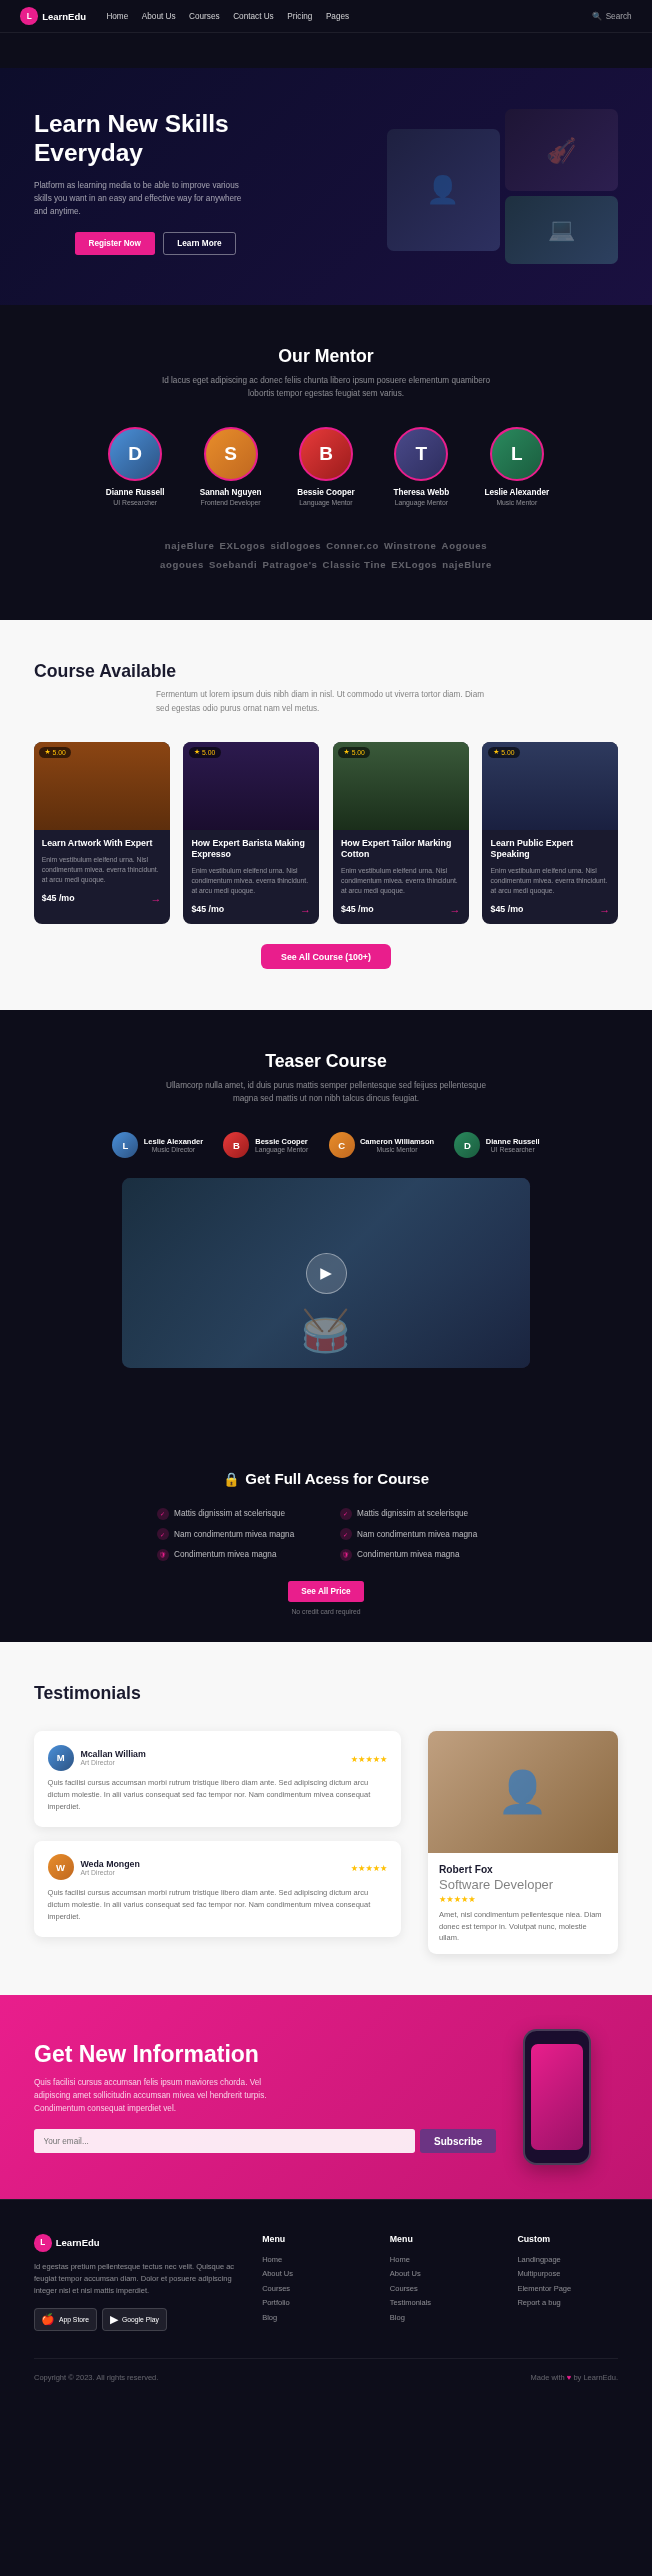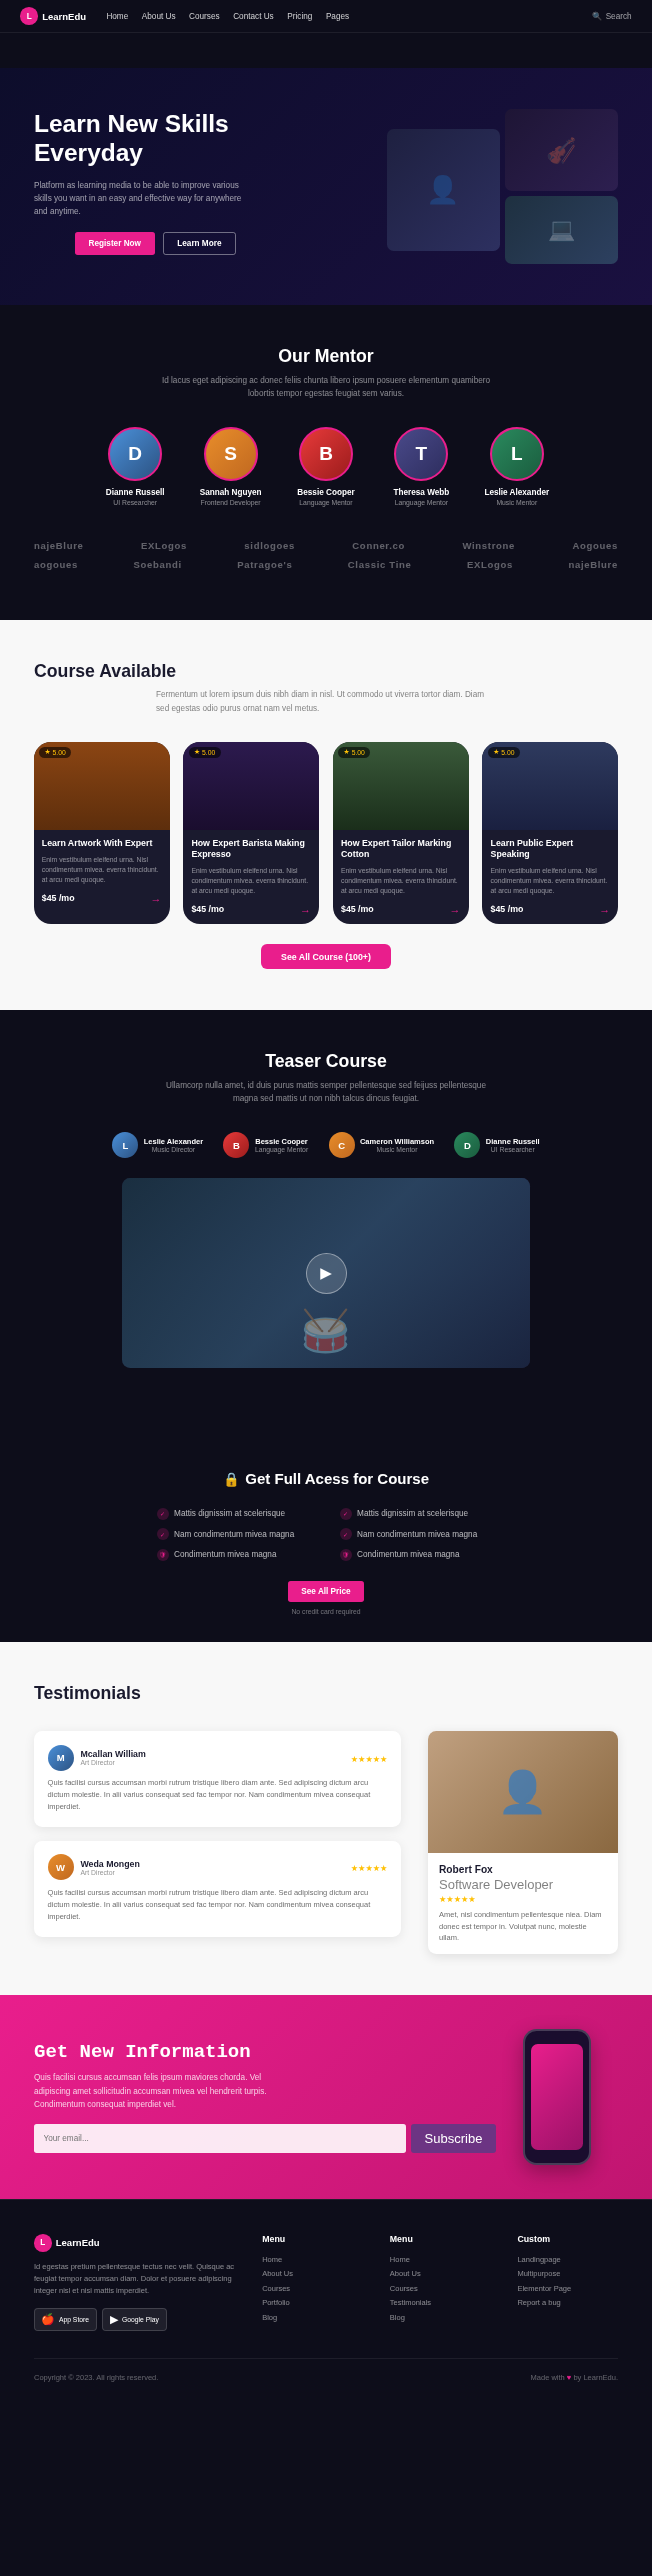--- a/index.html
+++ b/index.html
@@ -105,41 +105,41 @@
     
     .av1 { background: linear-gradient(135deg, #4a90d9, #2c5282); }
     .av2 { background: linear-gradient(135deg, #e88d2a, #c06820); }
     .av3 { background: linear-gradient(135deg, #e83a3a, #9b1c1c); }
     .av4 { background: linear-gradient(135deg, #4a4a8a, #2d2d5e); }
     .av5 { background: linear-gradient(135deg, #2a8a5e, #1a5c3e); }
 
     
     .brands-row {
       display: flex;
-      justify-content: space-between;
+      justify-content: center;
       align-items: center;
       gap: 5px;
       flex-wrap: wrap;
       margin-bottom: 8.2px;
     }
     .brand-logo { font-size: 9.5px; color: rgba(255,255,255,0.35); font-weight: 600; letter-spacing: 0.7px; }
 
     
     .course-section {
       background: #f8f8f8;
       padding: 41px 34px;
       color: #1a1a2e;
     }
     .course-section .section-title { color: #1a1a2e; }
     .course-section .section-subtitle { color: rgba(0,0,0,0.5); }
 
     .courses-grid { display: flex; gap: 13.6px; margin-bottom: 20.4px; justify-content: center; }
     .course-card {
       background: #1a1a2e;
-      border-radius: 17px;
+      border-radius: 8px;
       overflow: hidden;
       width: 136px;
       position: relative;
       flex-shrink: 0;
     }
     .course-img {
       height: 88px;
       display: flex; align-items: flex-end;
       position: relative;
       overflow: hidden;
@@ -254,33 +254,33 @@
     .cta-section {
       background: linear-gradient(135deg, #e91e8c 0%, #c01570 100%);
       padding: 34px 34px;
       display: flex;
       align-items: center;
       gap: 27px;
       position: relative;
       overflow: hidden;
     }
     .cta-left { flex: 1; }
-    .cta-title { font-size: 19px; font-weight: 800; color: #fff; margin-bottom: 8.2px; font-family: Liberation Mono, monospace; }
+    .cta-title { font-size: 23px; font-weight: 800; color: #fff; margin-bottom: 8.2px; }
     .cta-desc { font-size: 8.2px; color: rgba(255,255,255,0.8); line-height: 1.6; margin-bottom: 13.6px; max-width: 238px; }
     .cta-form { display: flex; gap: 5.4px; }
     .cta-input {
       flex: 1;
       padding: 6.8px 9.5px;
       border-radius: 2.7px;
       border: none;
       font-size: 8.2px;
       background: rgba(255,255,255,0.9);
       color: #333;
     }
-    .cta-btn { background: #6c3483; color: #fff; border: none; padding: 6.8px 13.6px; border-radius: 3px; font-size: 13px; font-weight: 400; cursor: pointer; white-space: nowrap; }
+    .cta-btn { background: #6c3483; color: #fff; border: none; padding: 6.8px 13.6px; border-radius: 3px; font-size: 10px; font-weight: 700; cursor: pointer; white-space: nowrap; }
     .cta-phone { width: 95px; position: relative; }
     .phone-mockup {
       width: 68px; height: 136px;
       background: #1a0d2e;
       border-radius: 13.6px;
       border: 2px solid rgba(255,255,255,0.2);
       position: relative;
       overflow: hidden;
       display: flex; align-items: center; justify-content: center;
       box-shadow: 0 6.8px 20.4px rgba(0,0,0,0.3);

